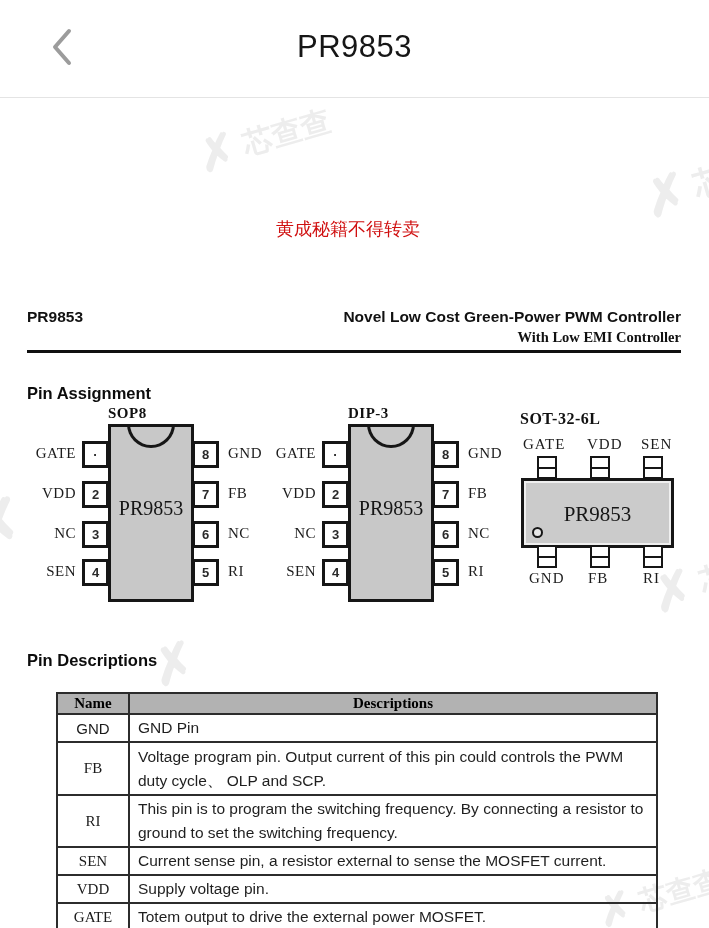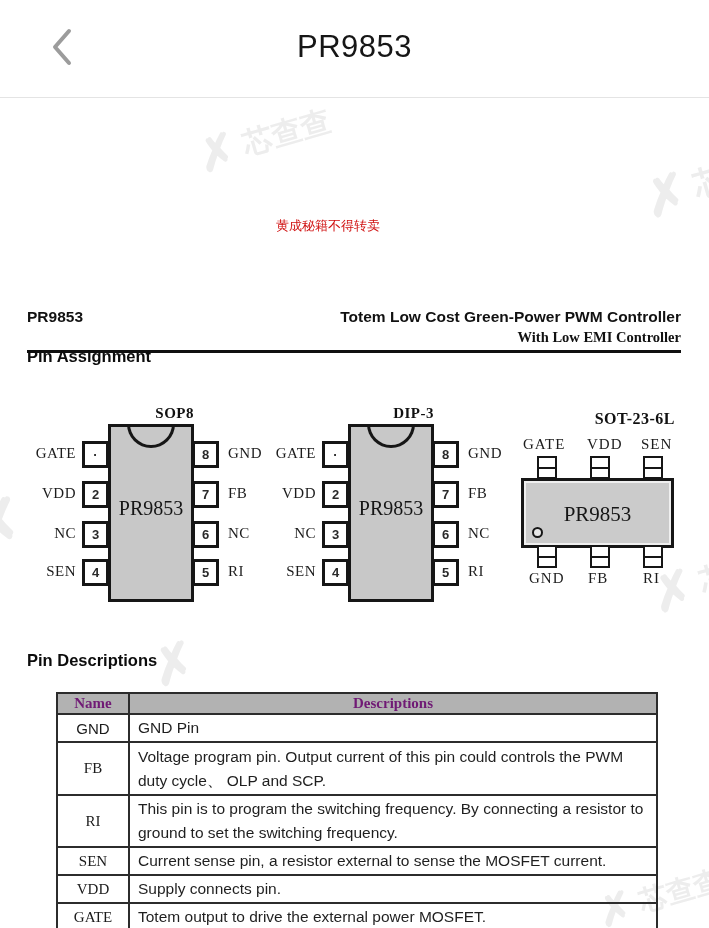--- a/index.html
+++ b/index.html
@@ -10,29 +10,29 @@
           border-bottom:1px solid #e4e4e4;z-index:5;}
   .back-btn{position:absolute;left:40px;top:22px;width:44px;height:52px;background:none;border:none;
             padding:0;cursor:pointer;}
   .app-title{position:absolute;left:0;top:0;width:709px;height:94px;display:flex;align-items:center;
              justify-content:center;font-size:31px;letter-spacing:0.5px;color:#161616;}
   
   .wm{position:absolute;transform:rotate(-16deg);color:#ededed;font-weight:bold;white-space:nowrap;
       z-index:0;display:flex;align-items:center;gap:8px;user-select:none;}
   .wm .bird{font-weight:bold;}
   
-  .red-note{position:absolute;left:276px;top:217px;font-size:13px;color:#d01010;z-index:2;}
+  .red-note{position:absolute;left:276px;top:217px;font-size:18px;color:#d01010;z-index:2;}
   .doc-part{position:absolute;left:27px;top:308px;font-size:15.5px;font-weight:bold;z-index:2;}
   .doc-t1{position:absolute;right:28px;top:308px;font-size:15.5px;font-weight:bold;z-index:2;}
   .doc-t2{position:absolute;right:28px;top:329px;font-size:14.5px;font-weight:bold;
           font-family:"Liberation Serif",serif;z-index:2;}
   .doc-rule{position:absolute;left:27px;top:350px;width:654px;height:3px;background:#101010;z-index:2;}
   .sec-h{position:absolute;left:27px;font-size:16.5px;font-weight:bold;color:#0c0c0c;z-index:2;}
   
-  .pkg-title{position:absolute;text-align:right;font-family:"Liberation Serif",serif;
+  .pkg-title{position:absolute;text-align:left;font-family:"Liberation Serif",serif;
              font-weight:bold;font-size:15px;letter-spacing:0.5px;z-index:2;}
   .chip-body{position:absolute;width:80px;height:172px;background:#c8c8c8;border:3px solid #161616;z-index:2;}
   .chip-notch{position:absolute;left:50%;transform:translateX(-50%);top:-3px;width:42px;height:21px;
               border:3px solid #161616;border-top:none;border-radius:0 0 26px 26px;z-index:3;}
   .chip-name{position:absolute;width:86px;text-align:center;font-family:"Liberation Serif",serif;
              font-size:20px;color:#161616;z-index:3;}
   .pinbox{position:absolute;width:21px;height:21px;background:#fff;border:3px solid #161616;
           display:flex;align-items:center;justify-content:center;font-size:13px;font-weight:bold;
           color:#2a2a2a;z-index:2;}
   .pinlbl{position:absolute;width:58px;font-family:"Liberation Serif",serif;font-size:15px;
@@ -48,21 +48,21 @@
   .sot-pin .pin-divider{position:absolute;left:0;right:0;top:45%;border-top:2px solid #161616;}
   .sot-lbl{position:absolute;font-family:"Liberation Serif",serif;font-size:15px;color:#1c1c1c;
            letter-spacing:1px;z-index:2;}
   .sot-dot{position:absolute;left:532px;top:527px;width:7px;height:7px;border-radius:50%;
            border:2px solid #161616;background:#e6e6e6;z-index:3;}
   
   .pin-table{position:absolute;left:56px;top:692px;width:602px;border-collapse:collapse;z-index:2;
              table-layout:fixed;}
   .pin-table th,.pin-table td{border:2px solid #2c2c2c;}
   .pin-table th{background:#b2b2b2;font-family:"Liberation Serif",serif;font-size:15px;
-                font-weight:bold;height:19px;padding:0;color:#701a75;}
+                font-weight:bold;height:19px;padding:0;color:#000000;}
   .th-name{width:70px;}
   .name-cell{text-align:center;font-family:"Liberation Serif",serif;font-size:15px;color:#1a1a1a;
              padding:0;}
   .name-cell.sans{font-family:"Liberation Sans",sans-serif;}
   .desc-cell{font-size:15.5px;color:#1f1f1f;padding:1px 8px;line-height:24px;}
   .h22 td{height:22px;} .h49 td{height:49px;} .h48 td{height:48px;} .h21 td{height:21px;}
 </style>
 </head>
 <body>
 
@@ -98,25 +98,25 @@
         <polyline points="22,5 8,21 22,37" fill="none" stroke="#9c9c9c" stroke-width="4" stroke-linecap="round" stroke-linejoin="round"></polyline>
       </svg>
     </button>
   </div>
 
   <div>
 
     <div class="red-note">黄成秘籍不得转卖</div>
 
     <div class="doc-part">PR9853</div>
-    <div class="doc-t1">Totem Low Cost Green-Power PWM Controller</div>
+    <div class="doc-t1">Novel Low Cost Green-Power PWM Controller</div>
     <div class="doc-t2">With Low EMI Controller</div>
     <div class="doc-rule"></div>
 
-    <div class="sec-h" style="top:347px;">Pin Assignment</div>
+    <div class="sec-h" style="top:384px;">Pin Assignment</div>
 
     <div class="pkg-title" style="left:108px;width:86px;top:405px;">SOP8</div>
     <div class="chip-body" style="left:108px;top:424px;">
       <div class="chip-notch"></div>
     </div>
     <div class="chip-name" style="left:108px;top:497px;">PR9853</div>
 
     <div class="pinbox" style="left:82px;top:441px;">·</div>
     <div class="pinbox" style="left:82px;top:481px;">2</div>
     <div class="pinbox" style="left:82px;top:521px;">3</div>
@@ -150,21 +150,21 @@
     <div class="pinlbl l" style="left:258px;top:563px;">SEN</div>
     <div class="pinbox" style="left:432px;top:441px;">8</div>
     <div class="pinbox" style="left:432px;top:481px;">7</div>
     <div class="pinbox" style="left:432px;top:521px;">6</div>
     <div class="pinbox" style="left:432px;top:559px;">5</div>
     <div class="pinlbl r" style="left:468px;top:445px;">GND</div>
     <div class="pinlbl r" style="left:468px;top:485px;">FB</div>
     <div class="pinlbl r" style="left:468px;top:525px;">NC</div>
     <div class="pinlbl r" style="left:468px;top:563px;">RI</div>
 
-    <div class="pkg-title" style="left:520px;width:155px;top:410px;font-size:16px;">SOT-23-6L</div>
+    <div class="pkg-title" style="left:520px;width:155px;top:410px;font-size:16px;">SOT-32-6L</div>
     <div class="sot-lbl" style="left:523px;top:436px;">GATE</div>
     <div class="sot-lbl" style="left:587px;top:436px;">VDD</div>
     <div class="sot-lbl" style="left:641px;top:436px;">SEN</div>
     <div class="sot-pin" style="left:537px;top:456px;">
         <div class="pin-divider"></div>
       </div>
     <div class="sot-pin" style="left:590px;top:456px;">
         <div class="pin-divider"></div>
       </div>
     <div class="sot-pin" style="left:643px;top:456px;">
@@ -207,21 +207,21 @@
         <tr class="h48">
           <td class="name-cell">RI</td>
           <td class="desc-cell">This pin is to program the switching frequency. By connecting a resistor to ground to set the switching frequency.</td>
         </tr>
         <tr class="h21">
           <td class="name-cell">SEN</td>
           <td class="desc-cell">Current sense pin, a resistor external to sense the MOSFET current.</td>
         </tr>
         <tr class="h22">
           <td class="name-cell">VDD</td>
-          <td class="desc-cell">Supply connects pin.</td>
+          <td class="desc-cell">Supply voltage pin.</td>
         </tr>
         <tr class="h22">
           <td class="name-cell">GATE</td>
           <td class="desc-cell">Totem output to drive the external power MOSFET.</td>
         </tr>
       </tbody>
     </table>
 
   </div>
 </div>

